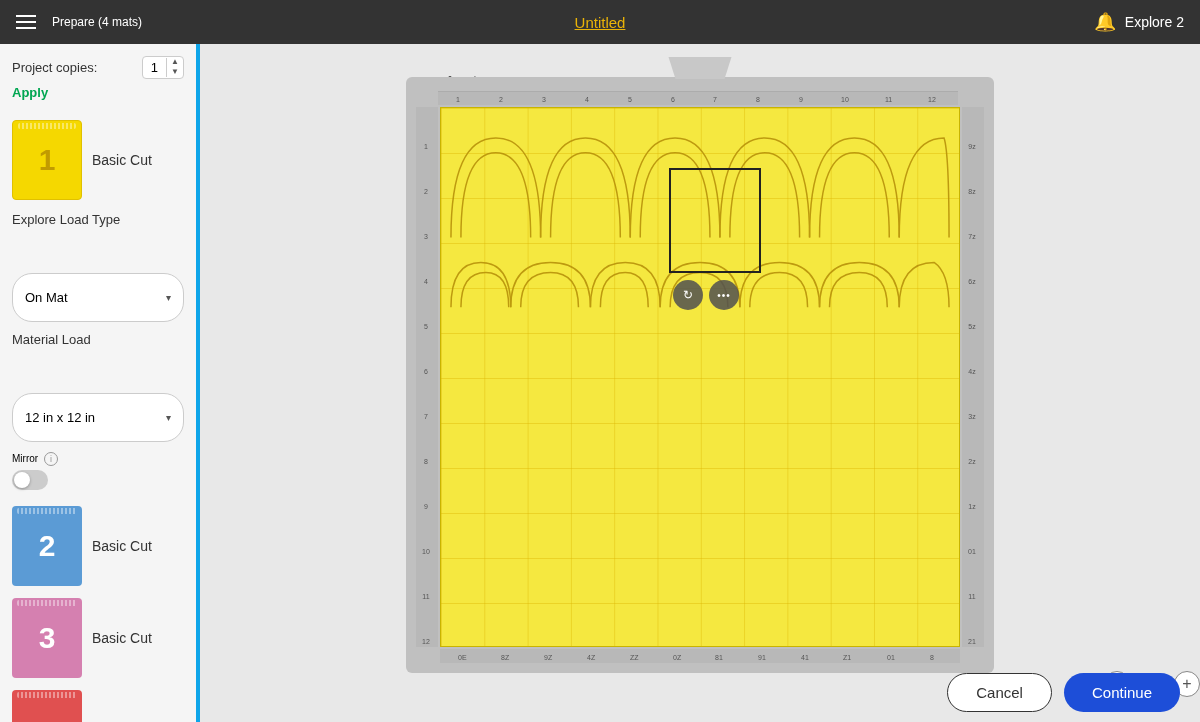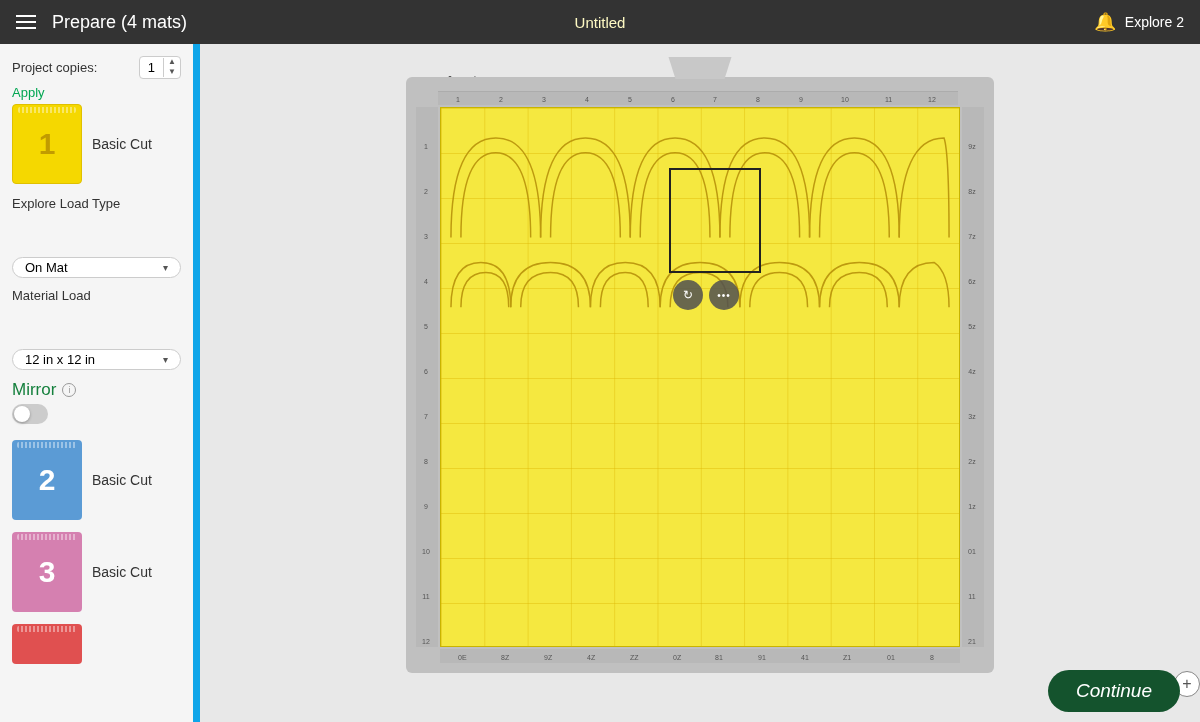--- a/index.html
+++ b/index.html
@@ -10,31 +10,31 @@
       background: #333;
       color: white;
       height: 44px;
       display: flex;
       align-items: center;
       padding: 0 16px;
       position: relative;
     }
     .header-menu { cursor: pointer; display: flex; flex-direction: column; gap: 4px; margin-right: 16px; }
     .header-menu span { width: 20px; height: 2px; background: white; display: block; }
-    .header-title { position: absolute; left: 50%; transform: translateX(-50%); font-size: 15px; color: #fef9c3; }
+    .header-title { position: absolute; left: 50%; transform: translateX(-50%); font-size: 15px; color: #eab308; text-decoration: underline; }
     .header-right { margin-left: auto; display: flex; align-items: center; gap: 8px; color: white; font-size: 14px; }
 
     
     .main-layout { display: flex; height: calc(722px - 44px); }
 
     
     .sidebar {
       width: 200px;
       background: #f5f5f5;
-      border-right: 7px solid #0ea5e9;
+      border-right: 4px solid #0ea5e9;
       overflow-y: auto;
       flex-shrink: 0;
       padding: 12px;
     }
 
     
     .project-copies-row {
       display: flex;
       align-items: center;
       justify-content: space-between;
@@ -53,21 +53,21 @@
     .copies-arrows { display: flex; flex-direction: column; }
     .copies-arrows button {
       background: none;
       border: none;
       cursor: pointer;
       padding: 0 4px;
       font-size: 8px;
       line-height: 1.3;
       color: #555;
     }
-    .apply-btn { color: #00a651; font-size: 13px; cursor: pointer; background: none; border: none; font-weight: 400; display: block; margin-bottom: 4px; }
+    .apply-btn { color: #00a651; font-size: 13px; cursor: pointer; background: none; border: none; font-weight: 700; display: block; margin-bottom: 20px; }
 
     
     .mat-item {
       display: flex;
       align-items: center;
       gap: 10px;
       margin-bottom: 12px;
       cursor: pointer;
     }
     .mat-thumb {
@@ -94,32 +94,32 @@
     .mat-label { font-size: 14px; color: #333; }
 
     
     .field-label { font-size: 13px; color: #333; margin-bottom: 4px; margin-top: 10px; }
     .dropdown {
       display: flex;
       align-items: center;
       justify-content: space-between;
       border: 1px solid #ccc;
       border-radius: 20px;
-      padding: 2px 12px;
+      padding: 16px 12px;
       background: white;
       cursor: pointer;
       font-size: 13px;
       width: 100%;
       margin-top: 46px;
     }
     .dropdown-arrow { font-size: 10px; color: #555; }
 
     
     .mirror-row { display: flex; align-items: center; gap: 6px; margin-top: 10px; }
-    .mirror-label { font-size: 17px; color: #15803d; }
+    .mirror-label { font-size: 10px; color: #000000; }
     .info-icon { width: 14px; height: 14px; border-radius: 50%; border: 1px solid #999; display: inline-flex; align-items: center; justify-content: center; font-size: 9px; color: #999; cursor: pointer; }
     .toggle {
       width: 36px;
       height: 20px;
       background: #ccc;
       border-radius: 10px;
       position: relative;
       cursor: pointer;
       margin-top: 4px;
     }
@@ -227,26 +227,25 @@
       border-radius: 24px;
       background: white;
       font-size: 15px;
       cursor: pointer;
       color: #333;
     }
     .continue-btn {
       padding: 10px 28px;
       border: none;
       border-radius: 24px;
-      background: #14532d;
+      background: #1d4ed8;
       color: white;
-      font-size: 19px;
+      font-size: 15px;
       cursor: pointer;
       font-weight: 500;
-      font-style: italic;
     }
 
     
     .selection-box {
       position: absolute;
       border: 2px solid #222;
       background: transparent;
       pointer-events: none;
     }
 
@@ -271,21 +270,21 @@
   </style>
 </head>
 <body>
 
 <div class="header">
   <div class="header-menu">
     <span></span>
       <span></span>
       <span></span>
   </div>
-  <span style="color:white;font-size:18px;">Prepare (4 mats)</span>
+  <span style="color:white;font-size:12px;">Prepare (4 mats)</span>
   <span class="header-title">Untitled</span>
   <div class="header-right">
     <span style="font-size:18px;cursor:pointer;">🔔</span>
     <span>Explore 2</span>
   </div>
 </div>
 
 <div class="main-layout">
 
   <div class="sidebar">
@@ -500,14 +499,15 @@
     <div class="mat-controls" style="position:relative;margin-top:10px;">
       <button class="zoom-btn">−</button>
       <span class="zoom-value">75%</span>
       <button class="zoom-btn">+</button>
     </div>
 
   </div>
 </div>
 
 <div class="footer">
+  <button class="cancel-btn">Cancel</button>
   <button class="continue-btn">Continue</button>
 </div>
 
 </body></html>

